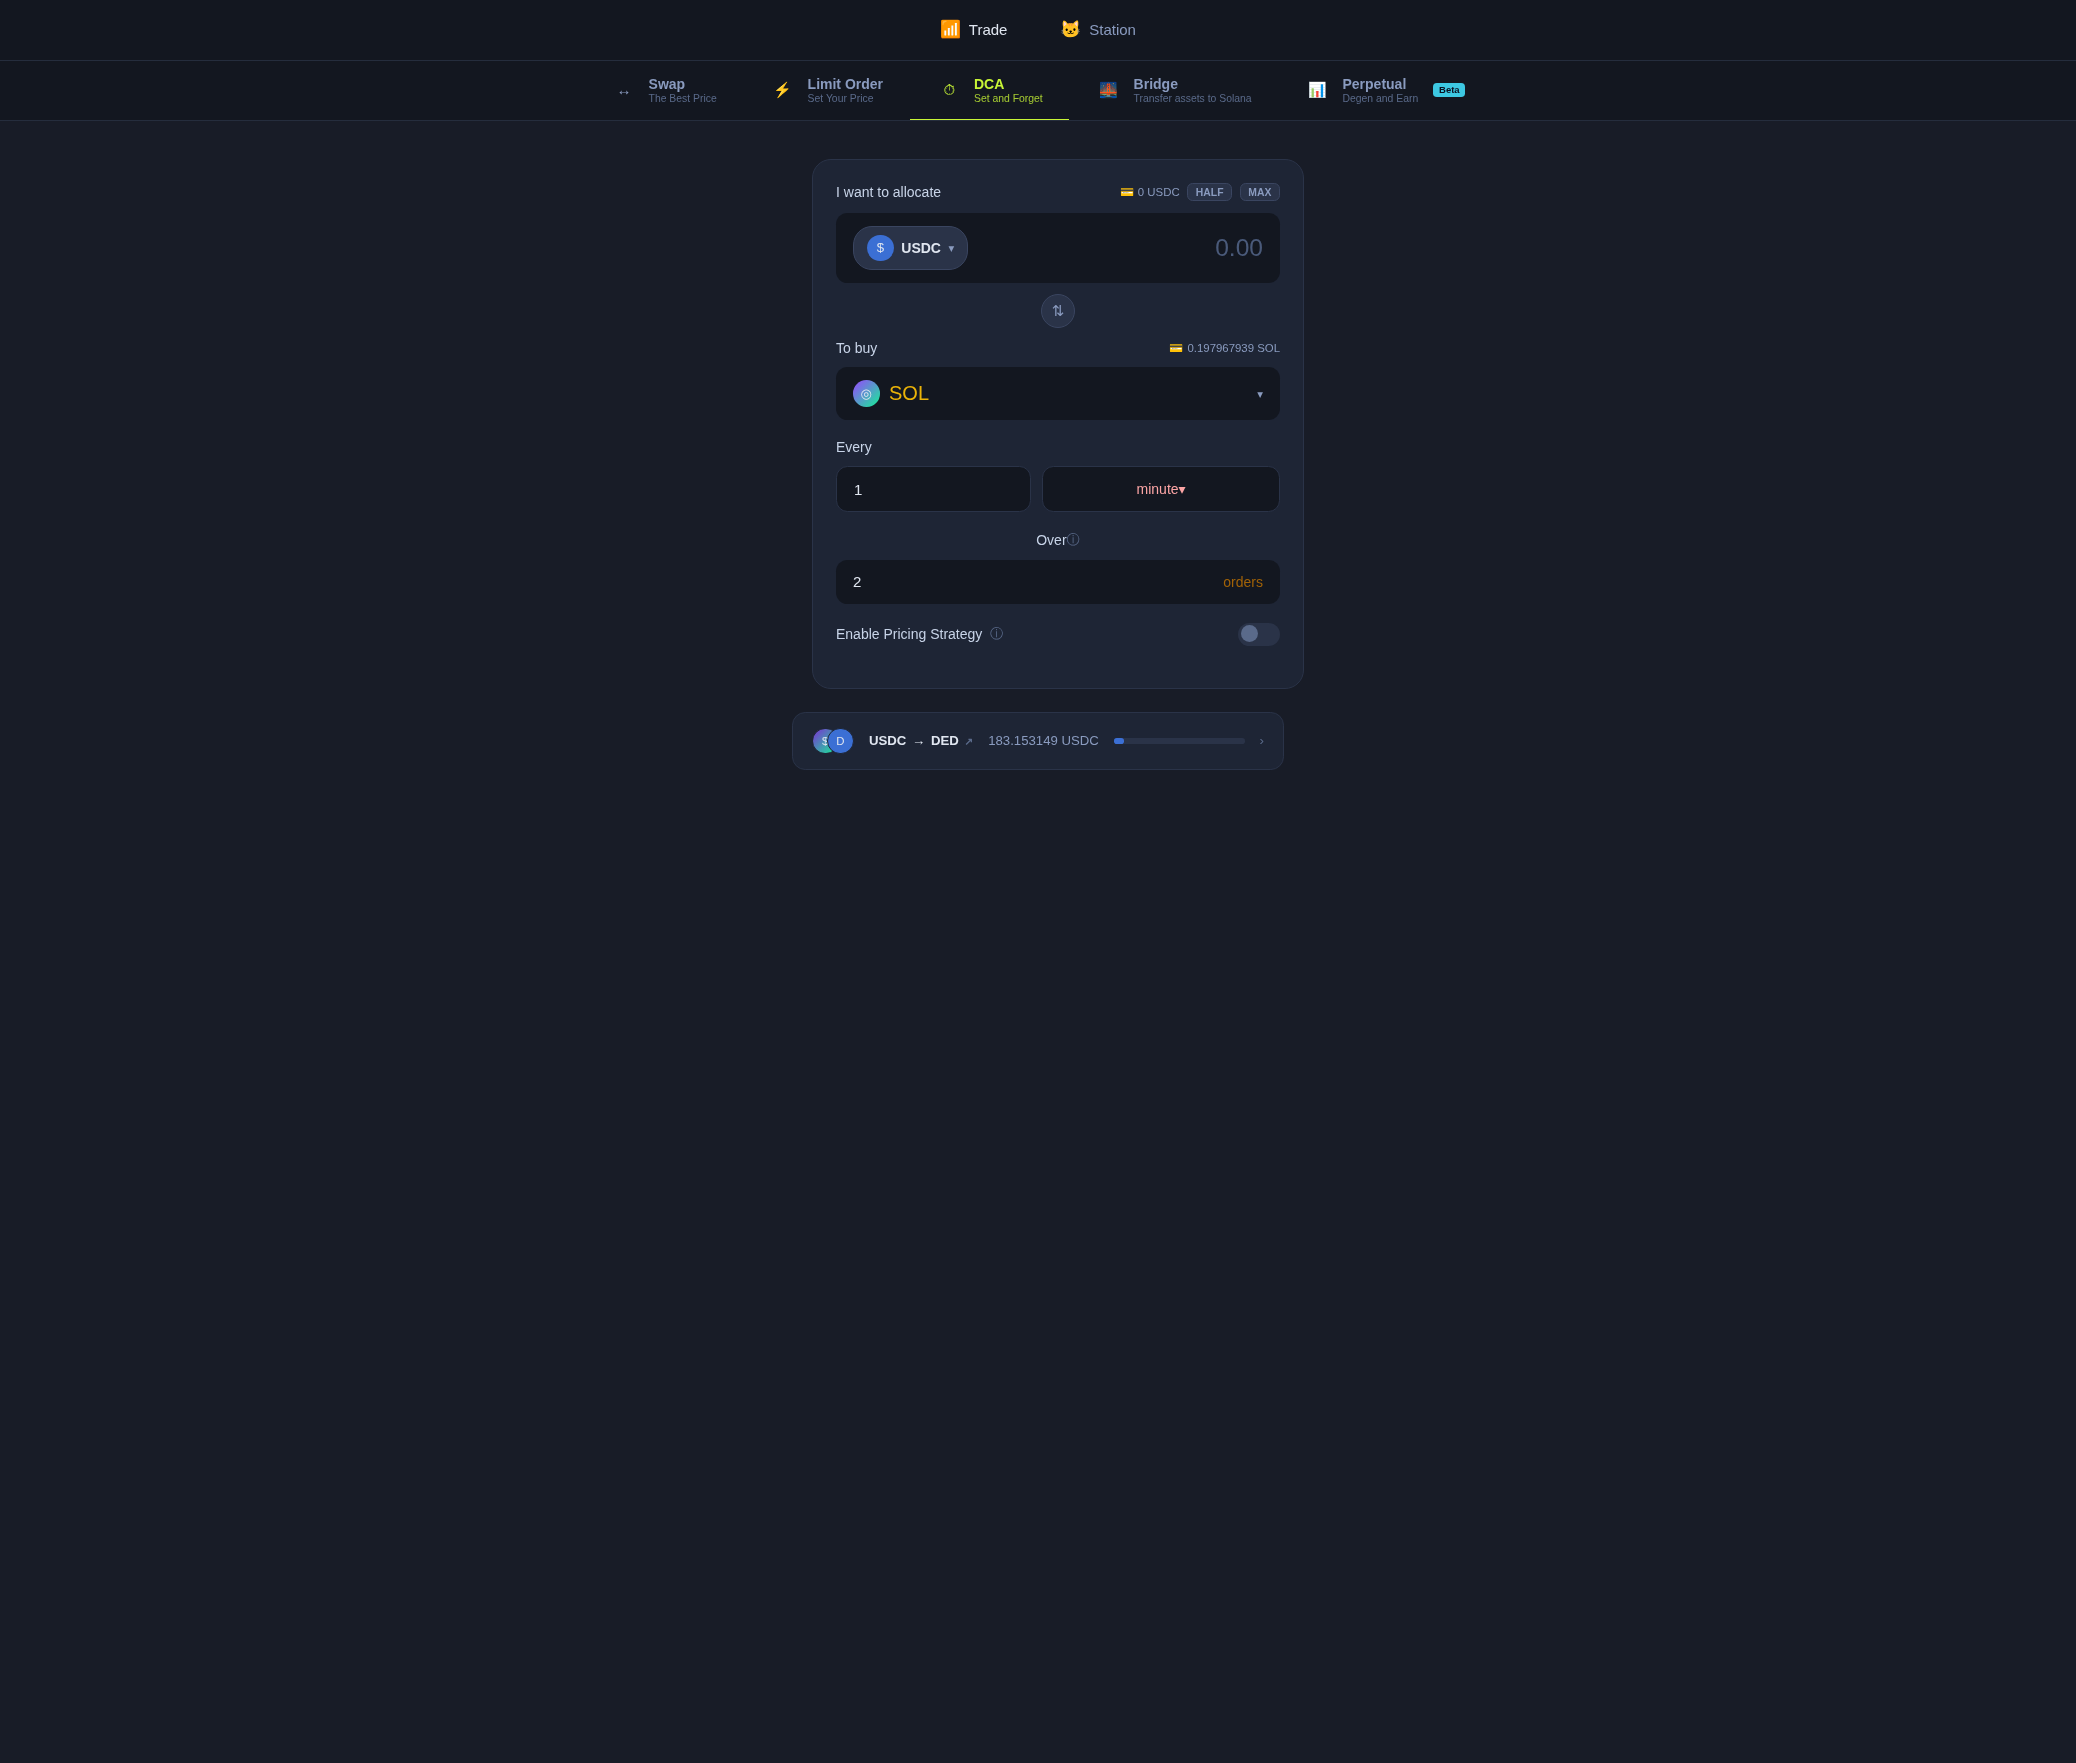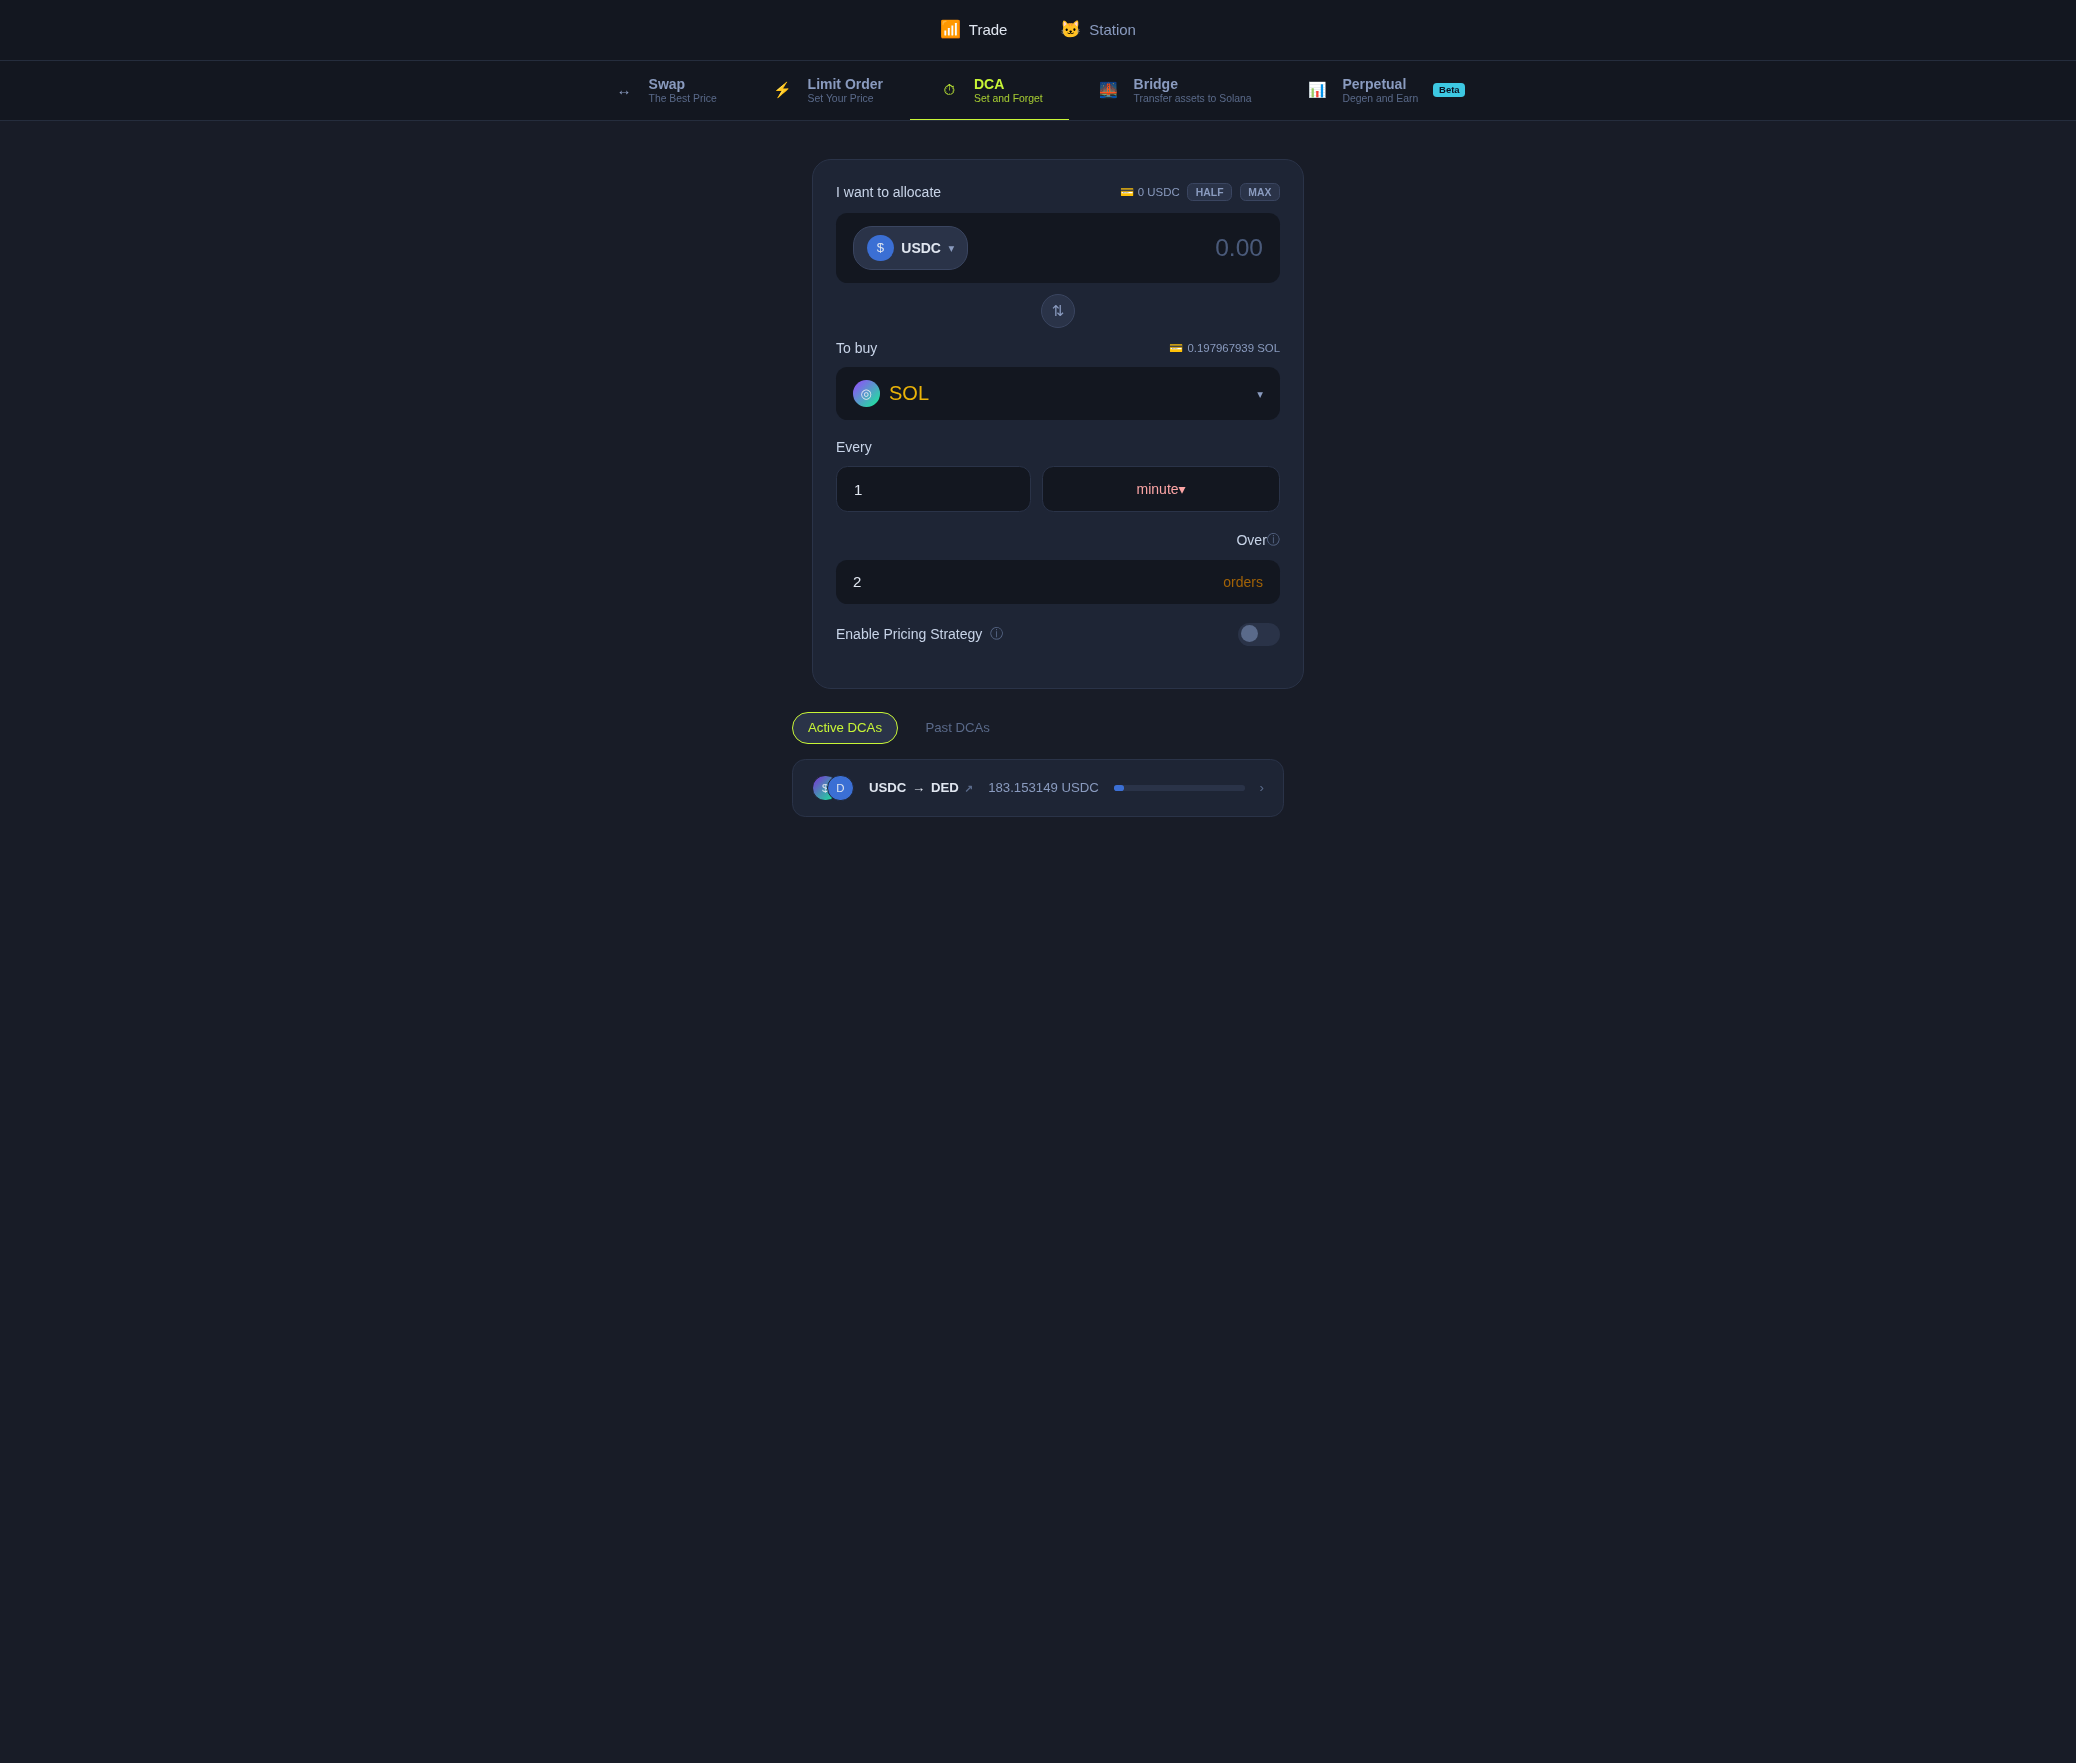--- a/index.html
+++ b/index.html
@@ -280,21 +280,21 @@
       align-items: center;
       justify-content: center;
       cursor: pointer;
     }
 
     
     .over-section { margin-bottom: 19px; }
     .over-header {
       display: flex;
       align-items: center;
-      justify-content: flex-end;
+      justify-content: center;
       margin-bottom: 11.4px;
     }
     .over-label {
       font-size: 14px;
       color: #c8d4e8;
       font-weight: 500;
     }
     .info-icon {
       color: #5a6a8a;
       font-size: 13.2px;
@@ -613,24 +613,20 @@
       </div>
       <div class="toggle-switch off">
         <div class="toggle-knob"></div>
       </div>
     </div>
 
     
   </div>
 
   <div class="dca-tabs-section">
-    <div class="dca-tabs">
-      <div class="dca-tab active">Active DCAs</div>
-      <div class="dca-tab inactive">Past DCAs</div>
-    </div>
 
     <div class="dca-list-item">
       <div class="token-pair-icons">
         <div class="pair-icon-1">$</div>
         <div class="pair-icon-2">D</div>
       </div>
       <div class="dca-pair-name">
         <span>USDC</span>
         <span>→</span>
         <span>DED</span>

